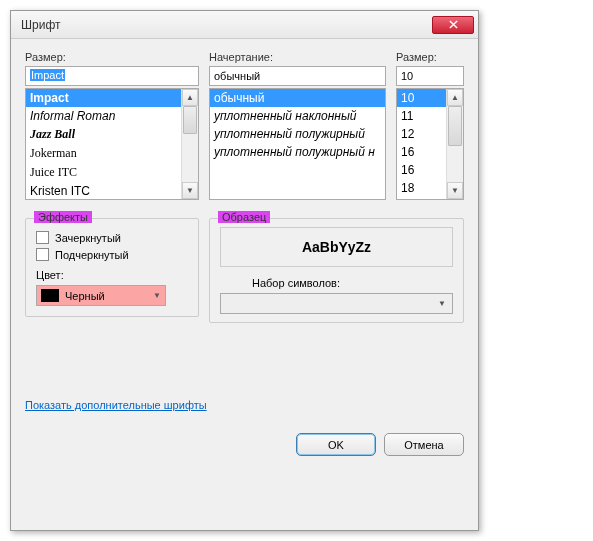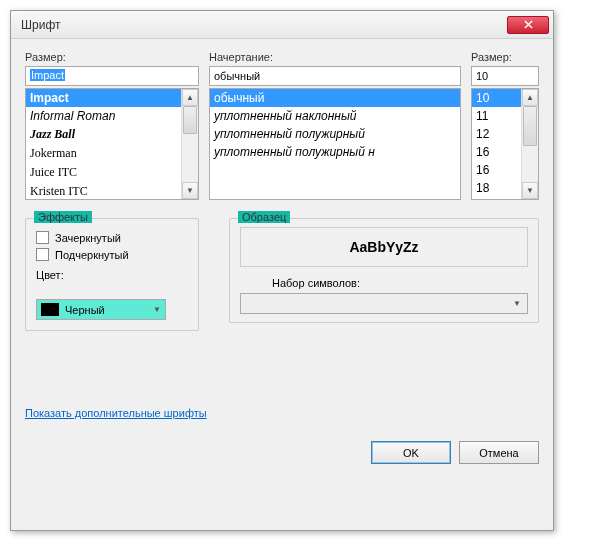--- a/index.html
+++ b/index.html
@@ -1,18 +1,18 @@
 <!DOCTYPE html>
 <html><head>
 <meta charset="utf-8">
 <style>
 * { box-sizing: border-box; margin: 0; padding: 0; }
 body { font-family: "Segoe UI", Tahoma, sans-serif; font-size: 11px; background: #fff; }
 .outer { width: 593px; height: 541px; background: #fff; padding: 10px; }
-.dialog { width: 544px; height: 521px; background: #f0f0f0; border: 1px solid #999; box-shadow: 2px 2px 6px rgba(0,0,0,0.3); display: flex; flex-direction: column; }
+.dialog { width: 469px; height: 521px; background: #f0f0f0; border: 1px solid #999; box-shadow: 2px 2px 6px rgba(0,0,0,0.3); display: flex; flex-direction: column; }
 .titlebar { height: 28px; background: linear-gradient(to bottom, #f8f8f8, #e8e8e8); border-bottom: 1px solid #ccc; display: flex; align-items: center; padding: 0 4px 0 10px; }
 .titlebar-title { flex: 1; font-size: 12px; color: #333; }
 .close-btn { width: 42px; height: 18px; background: linear-gradient(to bottom, #e67, #c23); border: 1px solid #a12; border-radius: 2px; display: flex; align-items: center; justify-content: center; cursor: pointer; }
 .close-btn svg { width: 9px; height: 9px; }
 .content { flex: 1; padding: 12px 14px; display: flex; flex-direction: column; }
 .top-row { display: flex; gap: 10px; }
 .font-col { width: 174px; }
 .style-col { flex: 1; }
 .size-col { width: 68px; }
 .col-label { font-size: 11px; color: #333; margin-bottom: 3px; }
@@ -28,41 +28,41 @@
 .size-list { height: 112px; }
 .scrollbar { width: 17px; background: #f0f0f0; border-left: 1px solid #ddd; display: flex; flex-direction: column; }
 .sb-btn { height: 17px; background: linear-gradient(to bottom,#fafafa,#e6e6e6); border: 1px solid #ccc; display: flex; align-items: center; justify-content: center; font-size: 8px; color: #555; cursor: pointer; }
 .sb-track { flex: 1; position: relative; }
 .sb-thumb { position: absolute; left: 1px; right: 1px; background: linear-gradient(to bottom,#eee,#d8d8d8); border: 1px solid #bbb; border-radius: 1px; cursor: pointer; }
 .f-impact { font-family: Impact, sans-serif; font-weight: bold; }
 .f-script { font-family: Liberation Sans, sans-serif; font-style: italic; font-size: 11px; }
 .f-jazz { font-family: "Comic Sans MS", cursive; font-weight: bold; font-style: italic; }
 .f-joker { font-family: "Comic Sans MS", cursive; font-size: 13px; }
 .f-juice { font-family: serif; font-size: 10px; }
-.f-kristen { font-family: Liberation Serif, serif; }
+.f-kristen { font-family: Liberation Sans, sans-serif; }
 .style-item { font-weight: normal; font-style: italic; font-size: 11px; }
 .mid-row { display: flex; gap: 10px; margin-top: 12px; }
 .effects-box { width: 174px; }
-.sample-box { flex: 1; margin-left: 20px; }
+.sample-box { flex: 1; }
 .groupbox { border: 1px solid #ccc; border-radius: 2px; padding: 8px 10px 10px; position: relative; margin-top: 6px; }
-.groupbox-title { position: absolute; top: -8px; left: 8px; background: #14b8a6; padding: 0 4px; font-size: 11px; color: #333; }
+.groupbox-title { position: absolute; top: -8px; left: 8px; background: #d946ef; padding: 0 4px; font-size: 11px; color: #333; }
 .checkbox-row { display: flex; align-items: center; margin: 4px 0; cursor: pointer; }
 .checkbox { width: 13px; height: 13px; border: 1px solid #888; background: #fff; margin-right: 6px; }
 .color-label { margin-top: 8px; }
-.color-combo { margin-top: 18px; width: 130px; height: 21px; border: 1px solid #aaa; background: #5eead4; display: flex; align-items: center; padding: 0 4px; cursor: pointer; position: relative; }
+.color-combo { margin-top: 4px; width: 130px; height: 21px; border: 1px solid #aaa; background: #fca5a5; display: flex; align-items: center; padding: 0 4px; cursor: pointer; position: relative; }
 .color-swatch { width: 18px; height: 13px; background: #000; margin-right: 6px; }
 .color-combo .arrow { position: absolute; right: 4px; font-size: 8px; color: #555; }
 .sample-area { height: 40px; border: 1px solid #ccc; background: #f0f0f0; display: flex; align-items: center; justify-content: center; font-family: Impact, sans-serif; font-weight: bold; font-size: 14px; margin-bottom: 10px; }
 .charset-label { font-size: 11px; margin-bottom: 4px; padding-left: 32px; }
 .charset-combo { width: 100%; height: 21px; border: 1px solid #aaa; background: #eee; display: flex; align-items: center; position: relative; cursor: pointer; }
 .charset-combo .arrow { position: absolute; right: 6px; font-size: 8px; color: #555; }
 .link-row { margin-top: 76px; }
 .link { color: #0066cc; text-decoration: underline; font-size: 11px; cursor: pointer; }
 .button-row { display: flex; justify-content: flex-end; gap: 8px; margin-top: 14px; padding-top: 8px; }
-.btn { width: 80px; height: 23px; background: linear-gradient(to bottom,#fafafa,#e6e6e6); border: 1px solid #999; border-radius: 0; font-size: 11px; cursor: pointer; }
+.btn { width: 80px; height: 23px; background: linear-gradient(to bottom,#fafafa,#e6e6e6); border: 1px solid #999; border-radius: 5px; font-size: 11px; cursor: pointer; }
 .btn.default { border: 1px solid #3c7fb1; box-shadow: 0 0 0 1px #8cc5ea inset; }
 </style>
 </head>
 <body>
 
 <div class="outer">
 <div class="dialog">
   <div class="titlebar">
     <div class="titlebar-title">Шрифт</div>
     <div class="close-btn">

